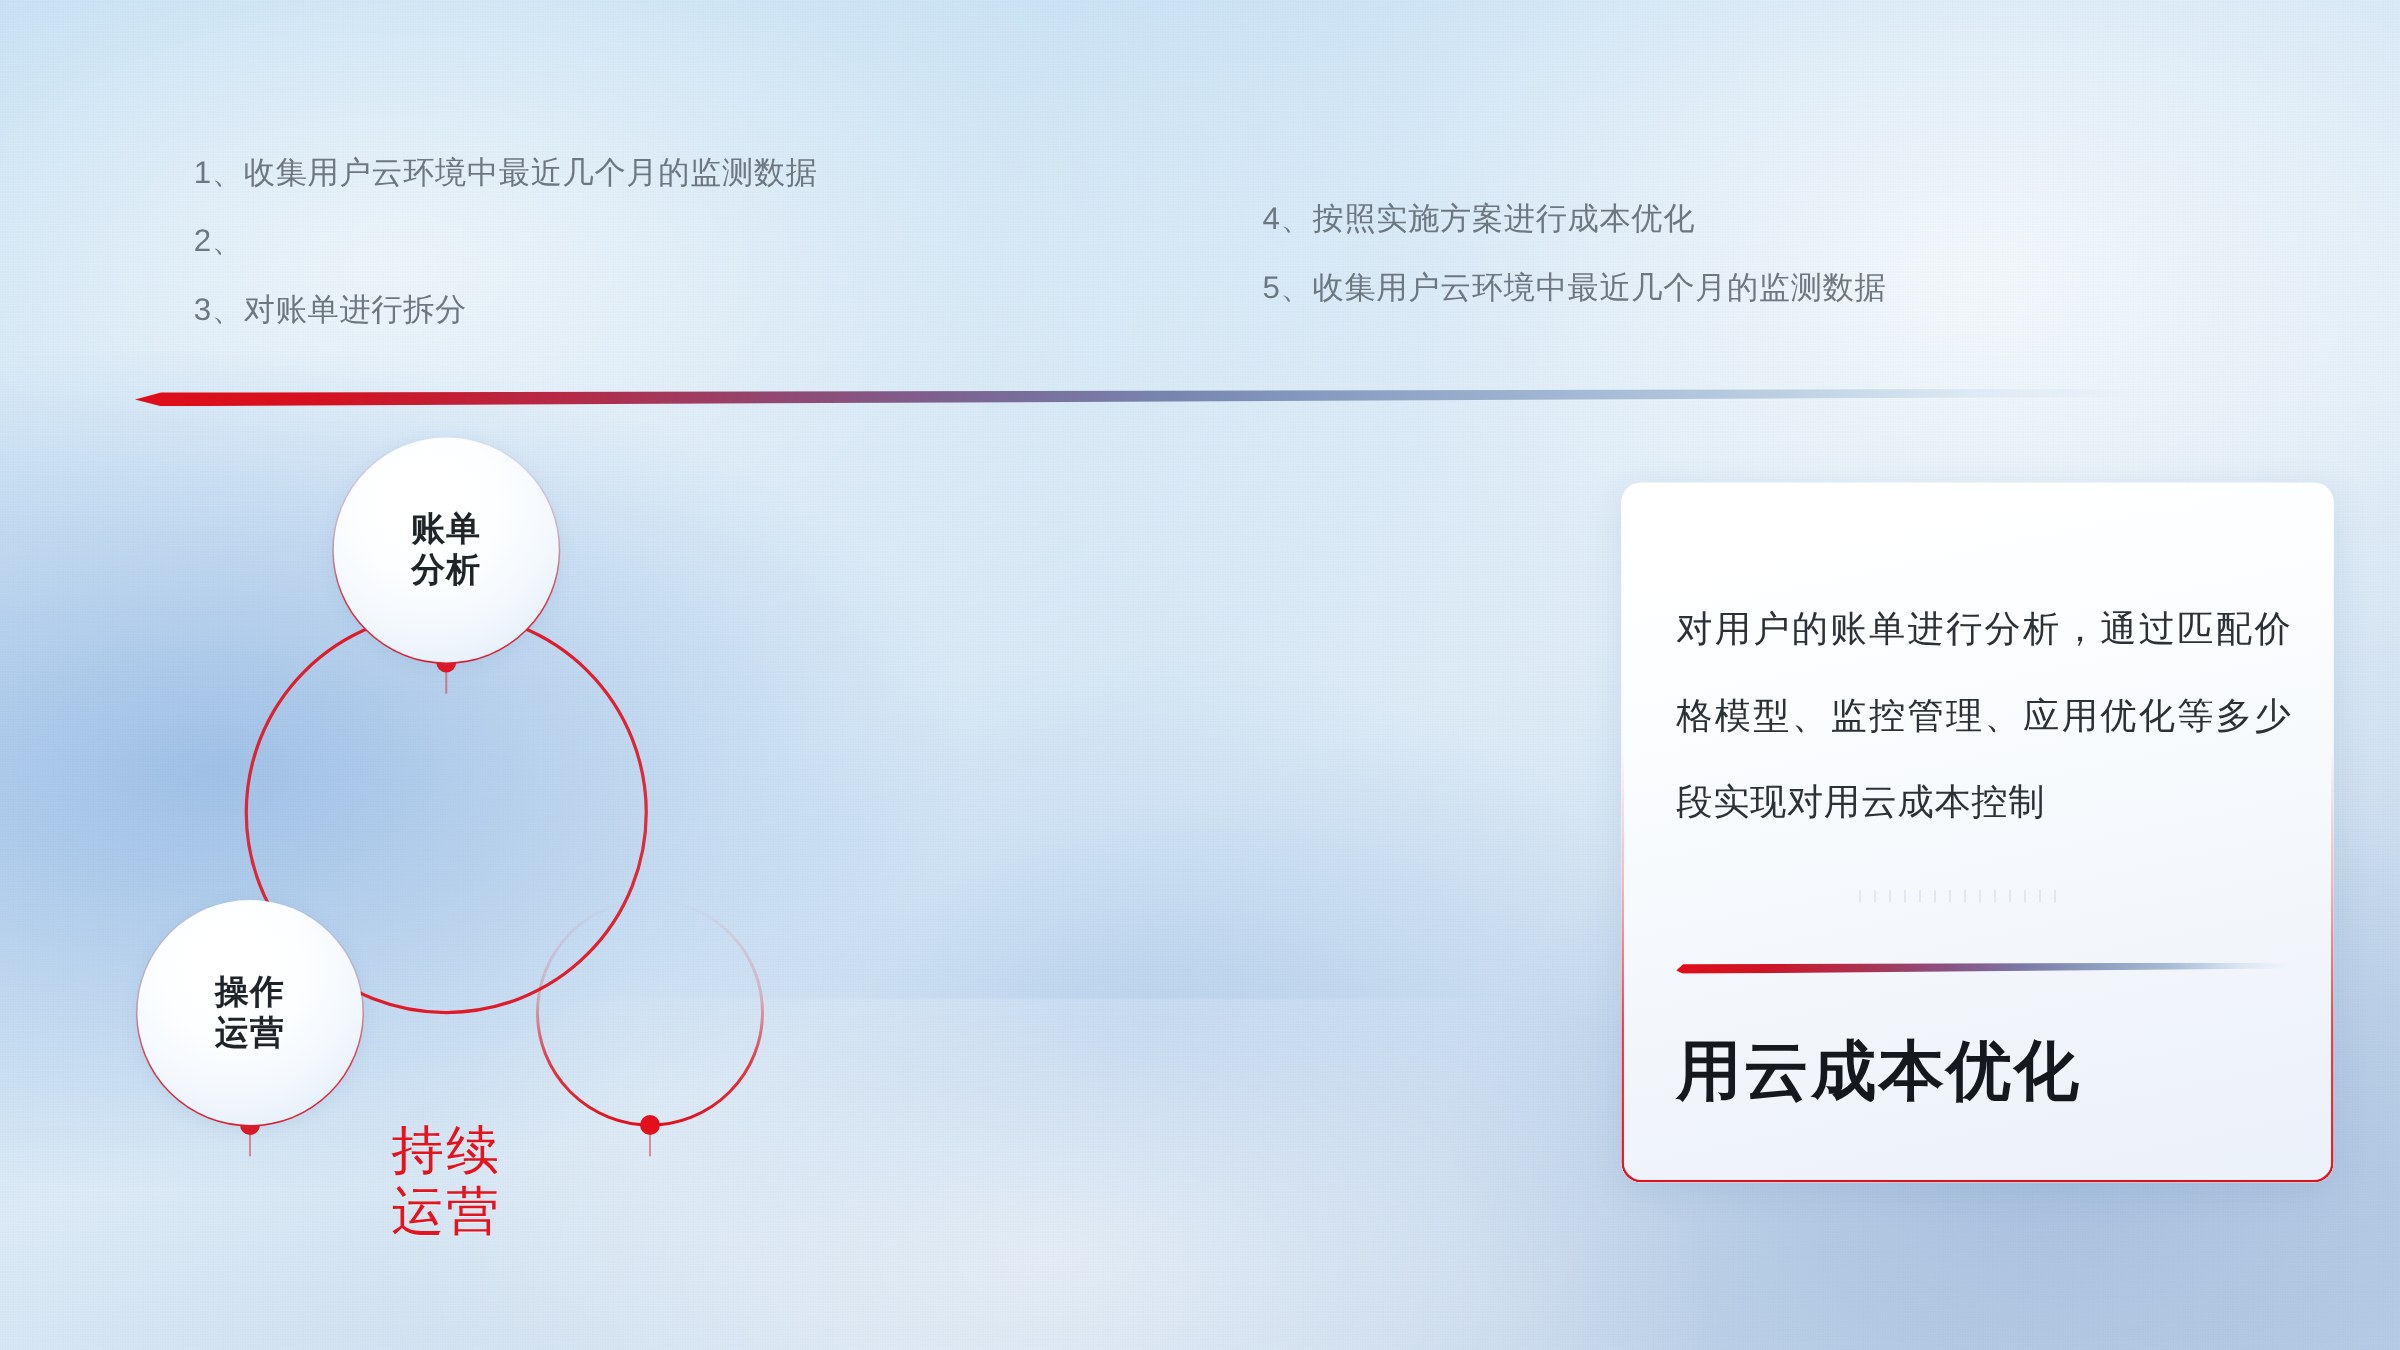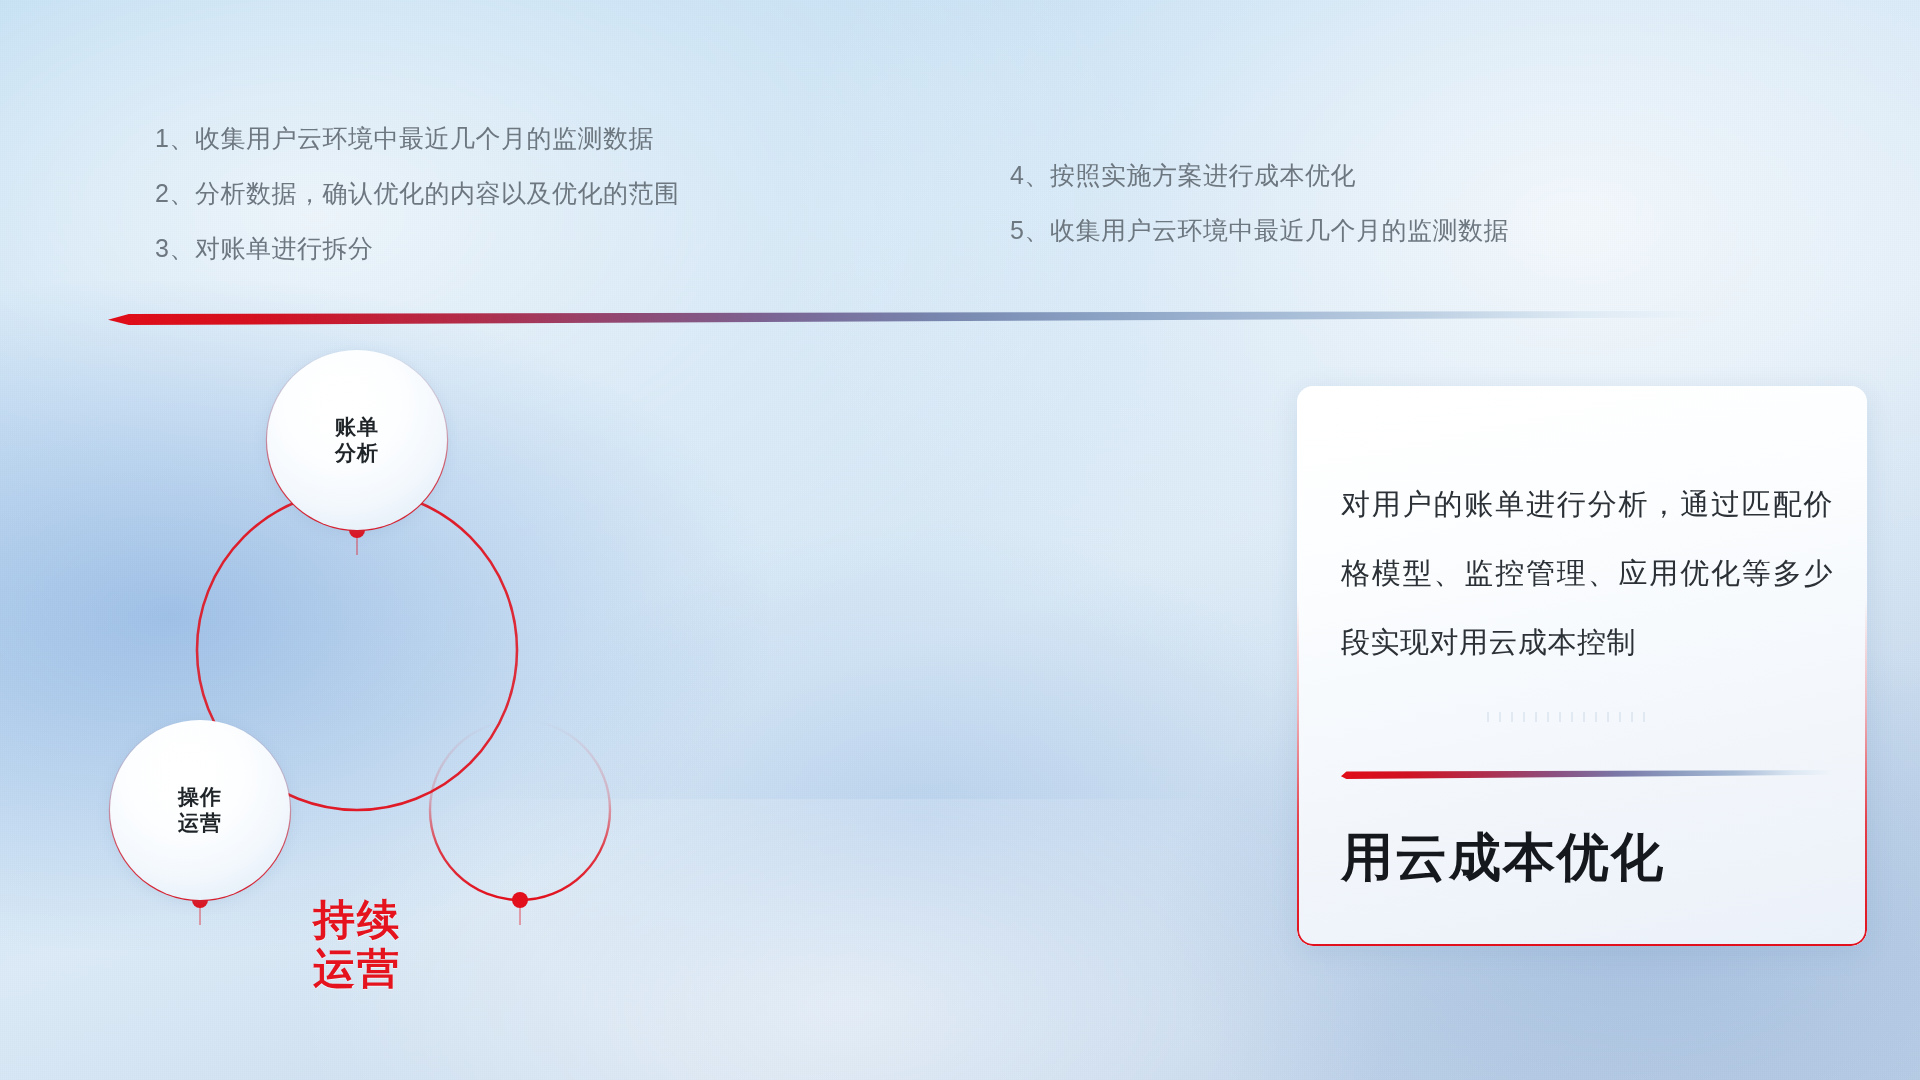--- a/index.html
+++ b/index.html
@@ -68,28 +68,28 @@
   .venn{position:absolute;left:92px;top:350px;width:550px;height:610px;}
   .venn svg{position:absolute;left:0;top:0;}
   .bubble{
     position:absolute;border-radius:50%;
     background:radial-gradient(circle at 42% 30%, #ffffff 0%, #fdfeff 34%, #f3f8fd 62%, #e4eef8 84%, #dae8f5 100%);
     box-shadow:0 3px 14px rgba(110,150,190,.18);
     display:flex;align-items:center;justify-content:center;
     text-align:center;
   }
   .bubble .lbl{
-    color:#1f2428;font-weight:700;font-size:21px;line-height:1.22;letter-spacing:1px;
+    color:#1f2428;font-weight:700;font-size:27px;line-height:1.22;letter-spacing:1px;
   }
   .b-top{left:175px;top:0px;width:180px;height:180px;}
   .b-left{left:18px;top:370px;width:180px;height:180px;}
   .b-right{left:338px;top:370px;width:180px;height:180px;}
   .center-label{
     position:absolute;left:265px;top:595px;transform:translate(-50%,-50%);
-    color:#e4131d;font-weight:700;font-size:42px;line-height:1.16;text-align:center;
+    color:#e4131d;font-weight:400;font-size:42px;line-height:1.16;text-align:center;
     letter-spacing:2px;text-shadow:0 1px 0 rgba(255,255,255,.5);
   }
 
   
   .card{
     position:absolute;top:386px;width:570px;height:560px;
     border-radius:16px;
     background:linear-gradient(168deg,#ffffff 0%,#fdfeff 22%,#f7fafd 46%,#f2f6fb 68%,#eef3fa 86%,#ebf1f9 100%);
     box-shadow:0 6px 26px rgba(108,148,190,.20);
     box-sizing:border-box;
@@ -140,21 +140,20 @@
   <div class="bg-right-dark"></div>
   <div class="bg-noise"></div>
 
   <div class="list left">
     <div class="row">
       <span class="num">1、</span>
       <span class="txt">收集用户云环境中最近几个月的监测数据</span>
     </div>
     <div class="row">
       <span class="num">2、</span>
-      <span class="txt">分析数据，确认优化的内容以及优化的范围</span>
     </div>
     <div class="row">
       <span class="num">3、</span>
       <span class="txt">对账单进行拆分</span>
     </div>
   </div>
 
   <div class="list right">
     <div class="row">
       <span class="num">4、</span>

